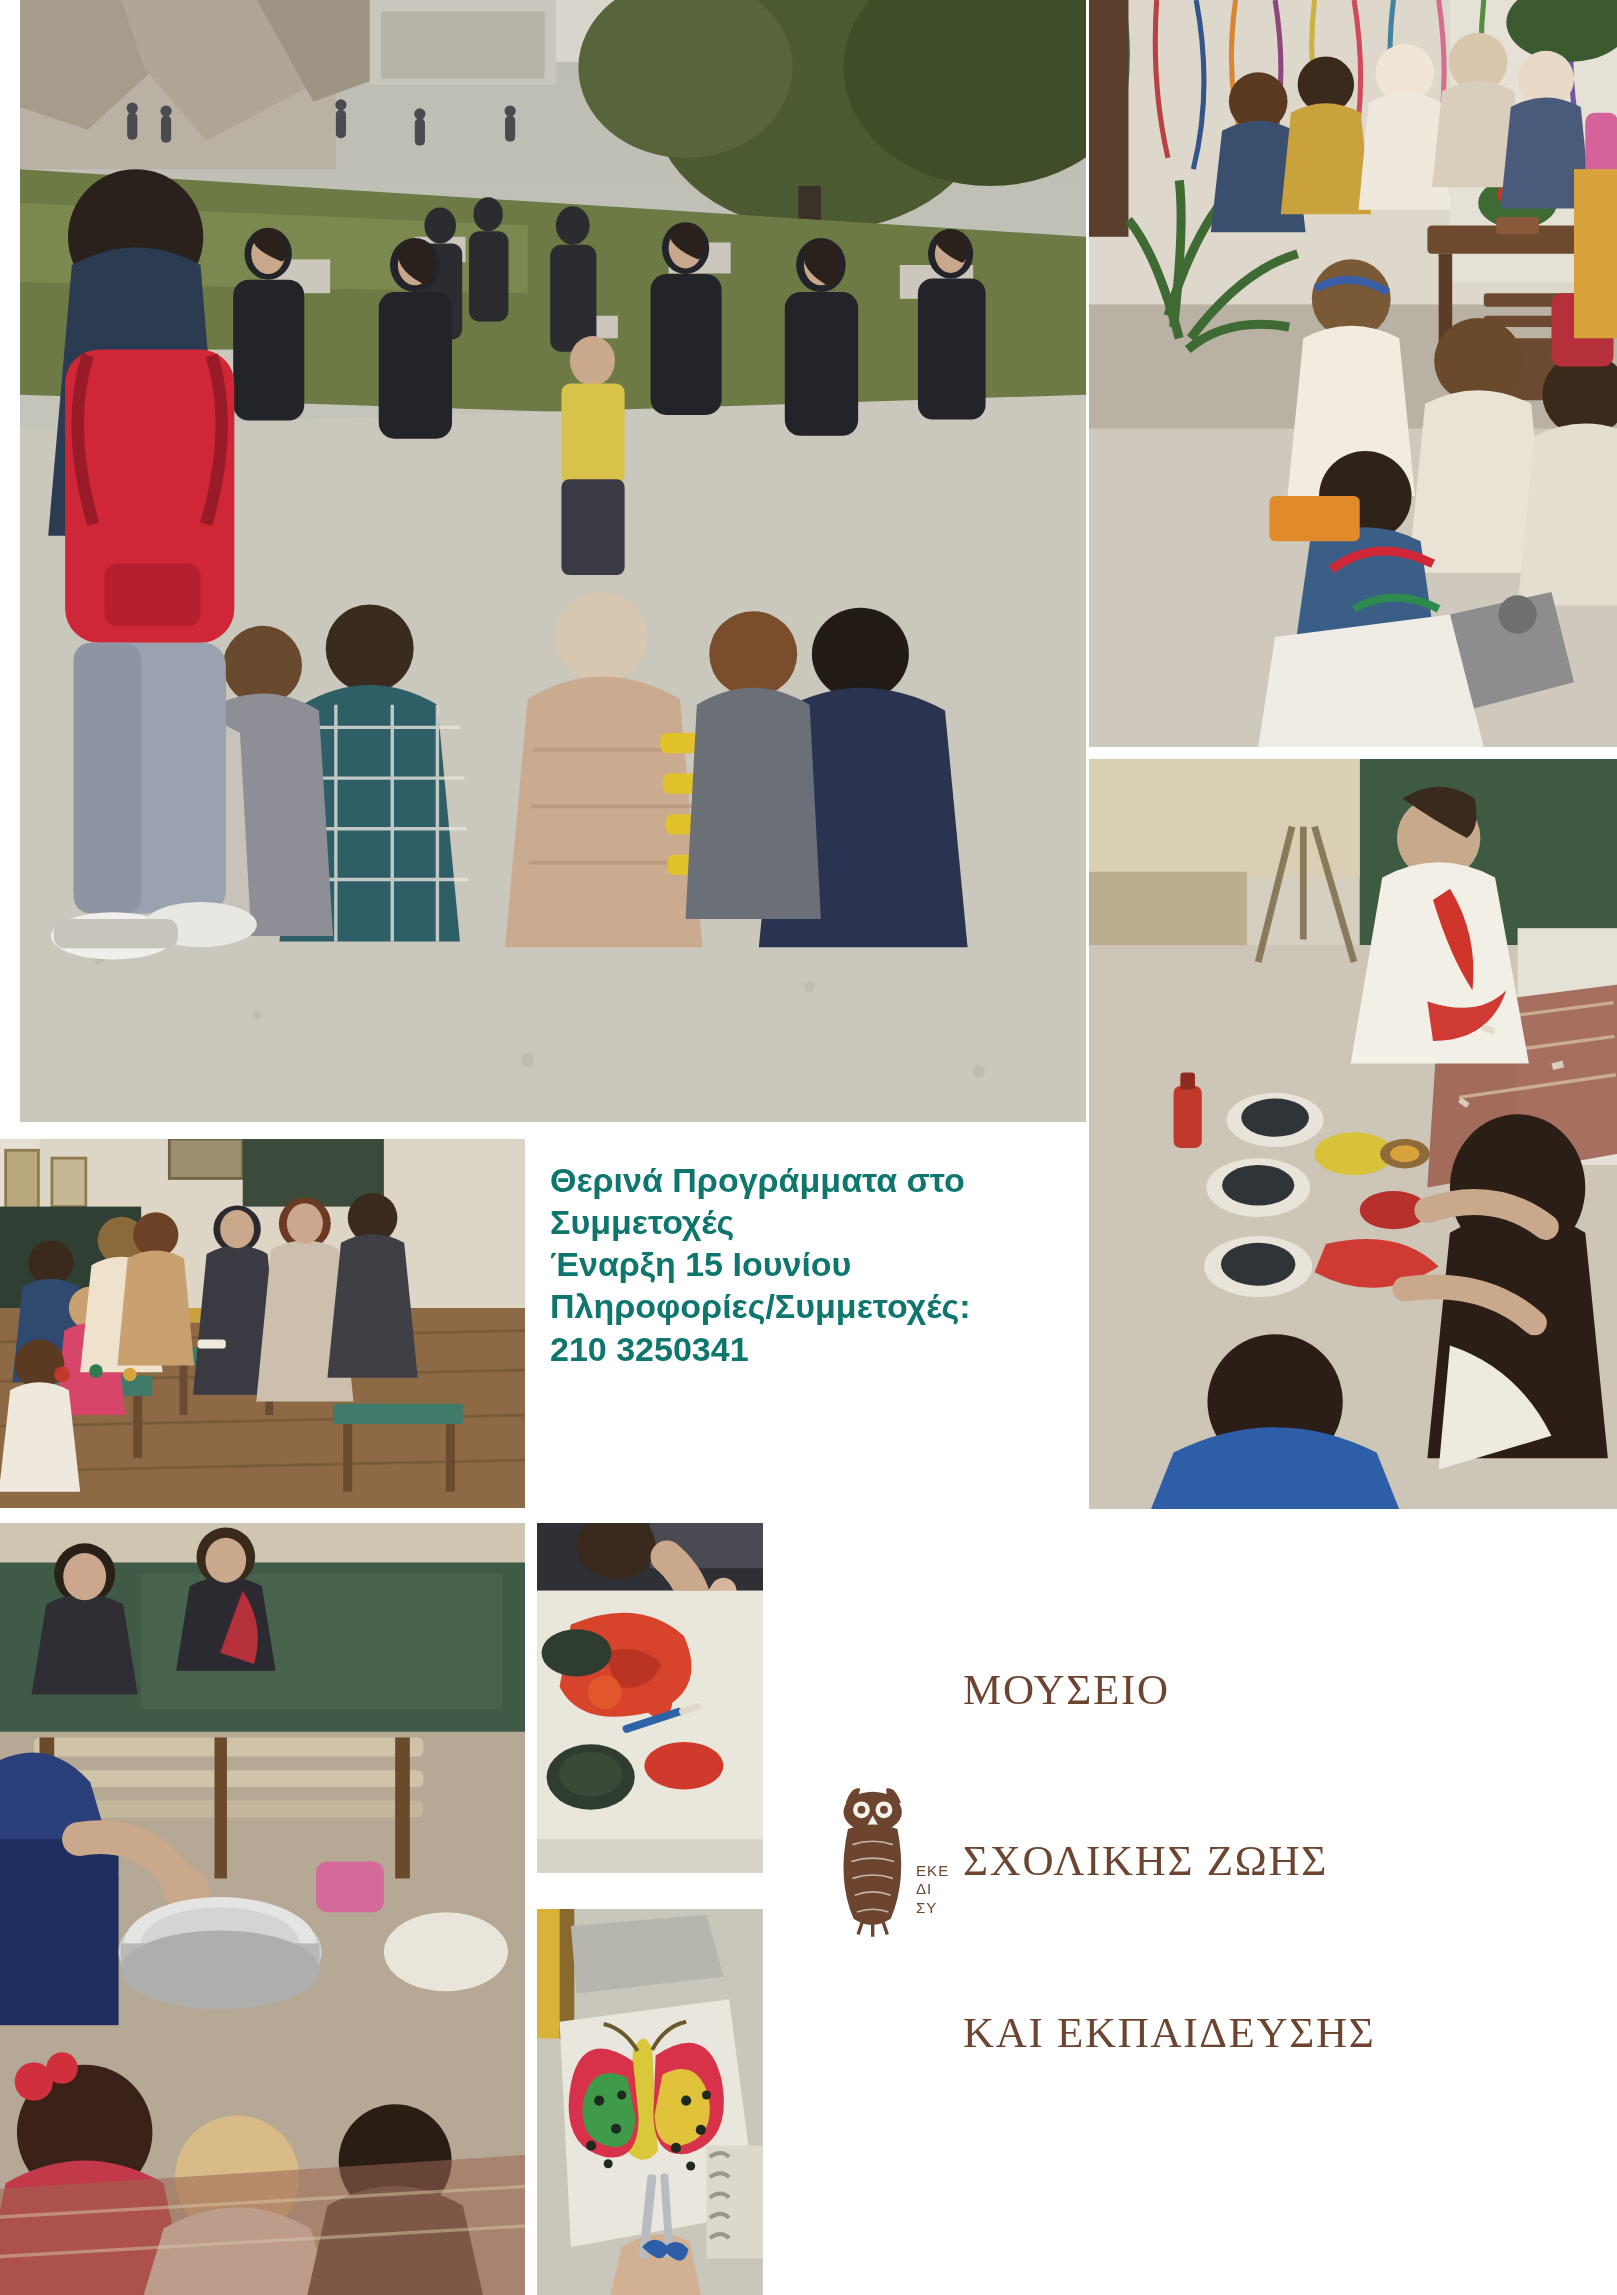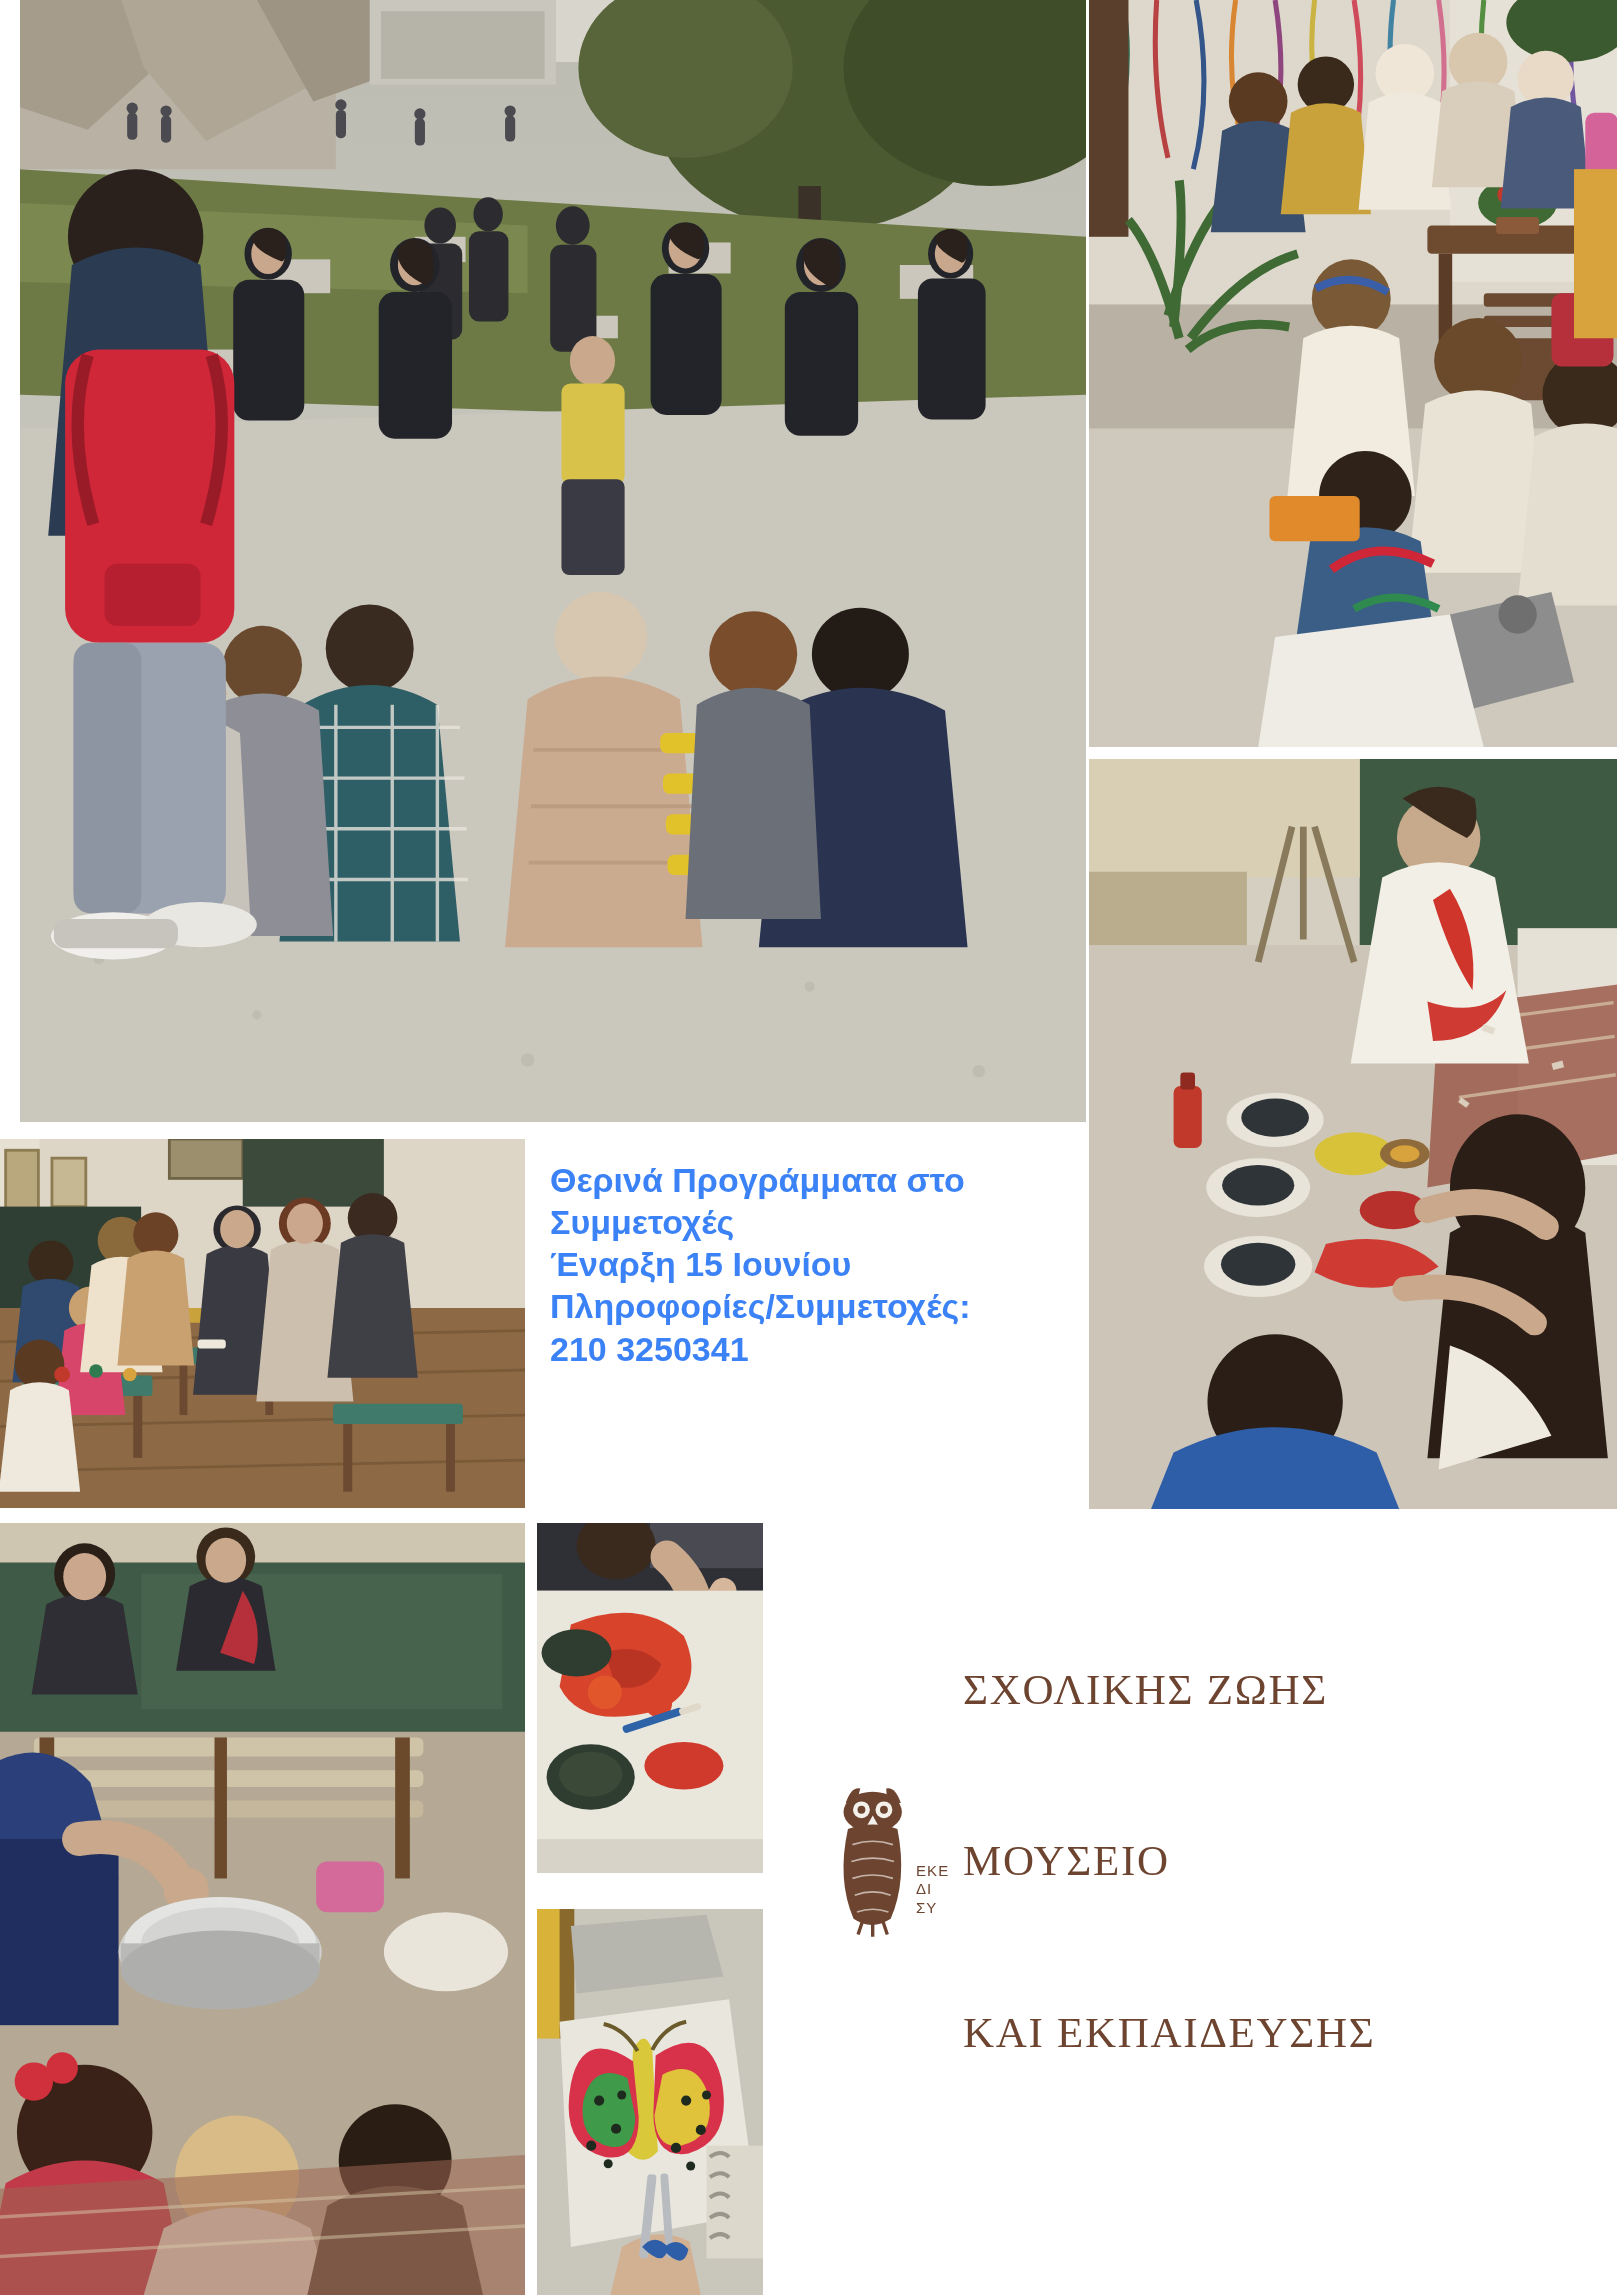--- a/index.html
+++ b/index.html
@@ -30,21 +30,21 @@
     background: #9a9a96;
   }
   .photo svg { display: block; width: 100%; height: 100%; }
 
   
   .info-block {
     position: absolute;
     left: 550px;
     top: 1159px;
     width: 519px;
-    color: #3b82f6;
+    color: #0f766e;
     font-family: "Liberation Sans", sans-serif;
     font-weight: bold;
     font-size: 34px;
     line-height: 1.24;
     letter-spacing: 0px;
   }
   .info-block .line { display: block; white-space: pre; }
 
   
   .logo-wrap {
@@ -685,20 +685,20 @@
           <path d="M74 256 l-8 24 M92 258 l0 26 M110 256 l8 24" stroke="#6d4430" stroke-width="6" fill="none"></path>
         </g>
       </svg>
       <div class="logo-sub">
         <div>ΕΚΕ</div>
         <div>ΔΙ</div>
         <div>ΣΥ</div>
       </div>
     </div>
     <div class="logo-text">
+      <span class="line">ΜΟΥΣΕΙΟ</span>
       <span class="line">ΣΧΟΛΙΚΗΣ ΖΩΗΣ</span>
-      <span class="line">ΜΟΥΣΕΙΟ</span>
       <span class="line">ΚΑΙ ΕΚΠΑΙΔΕΥΣΗΣ</span>
     </div>
   </div>
 
 </div>
 
 
 </body></html>

